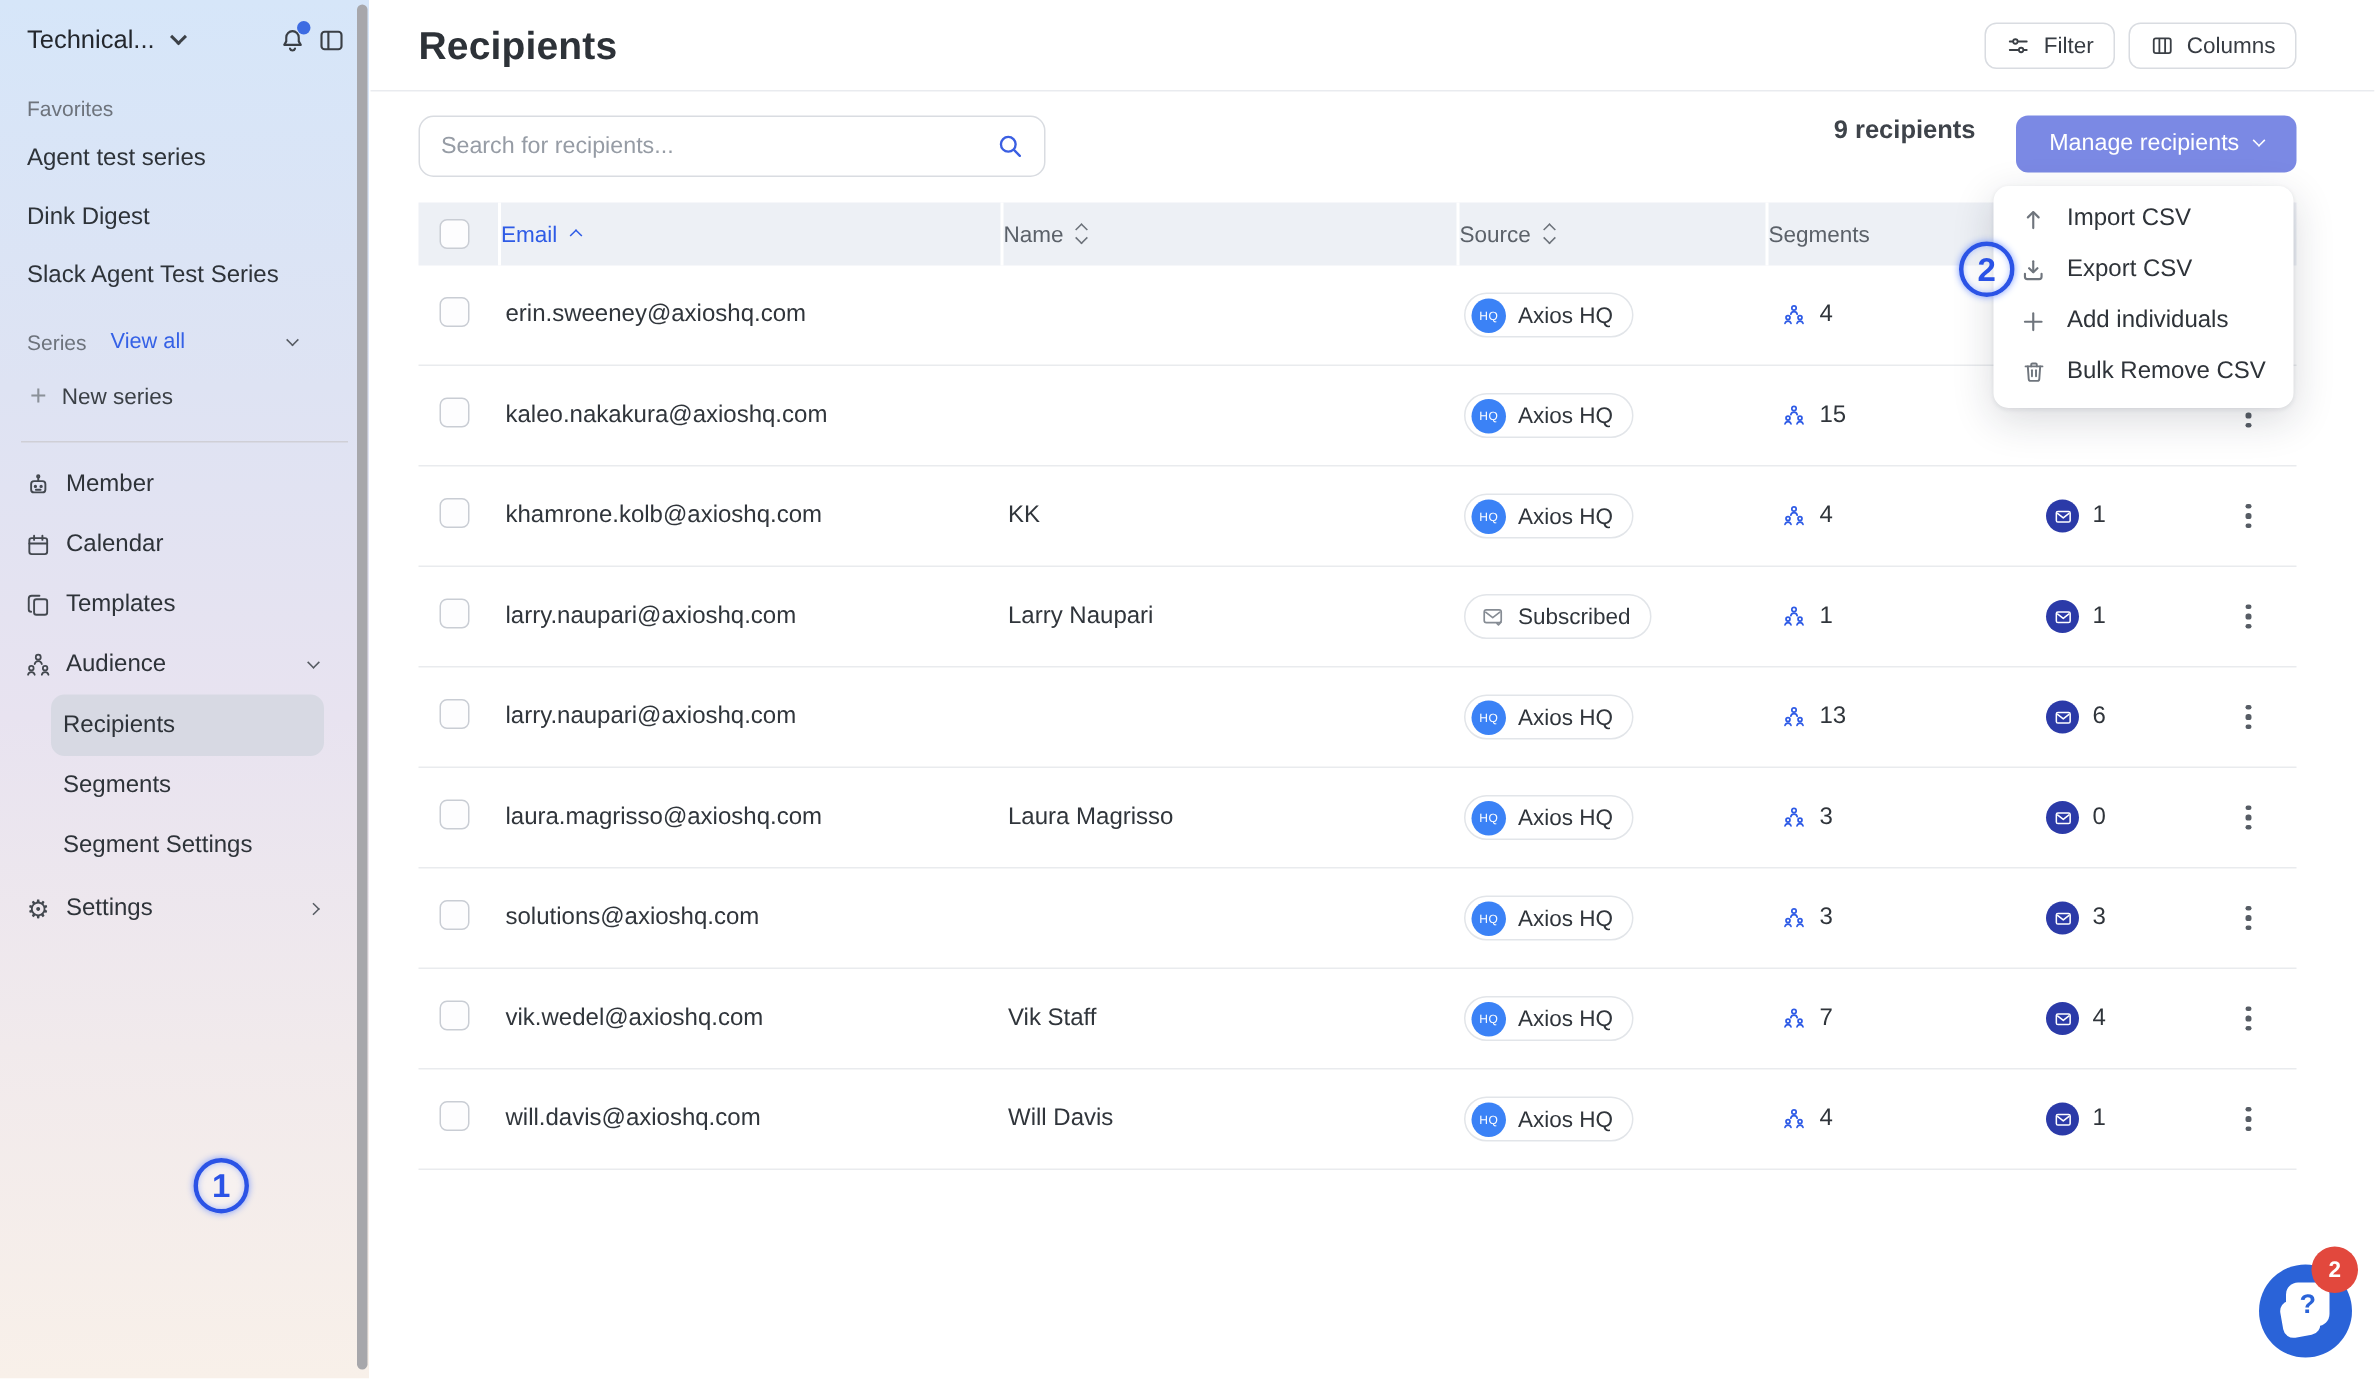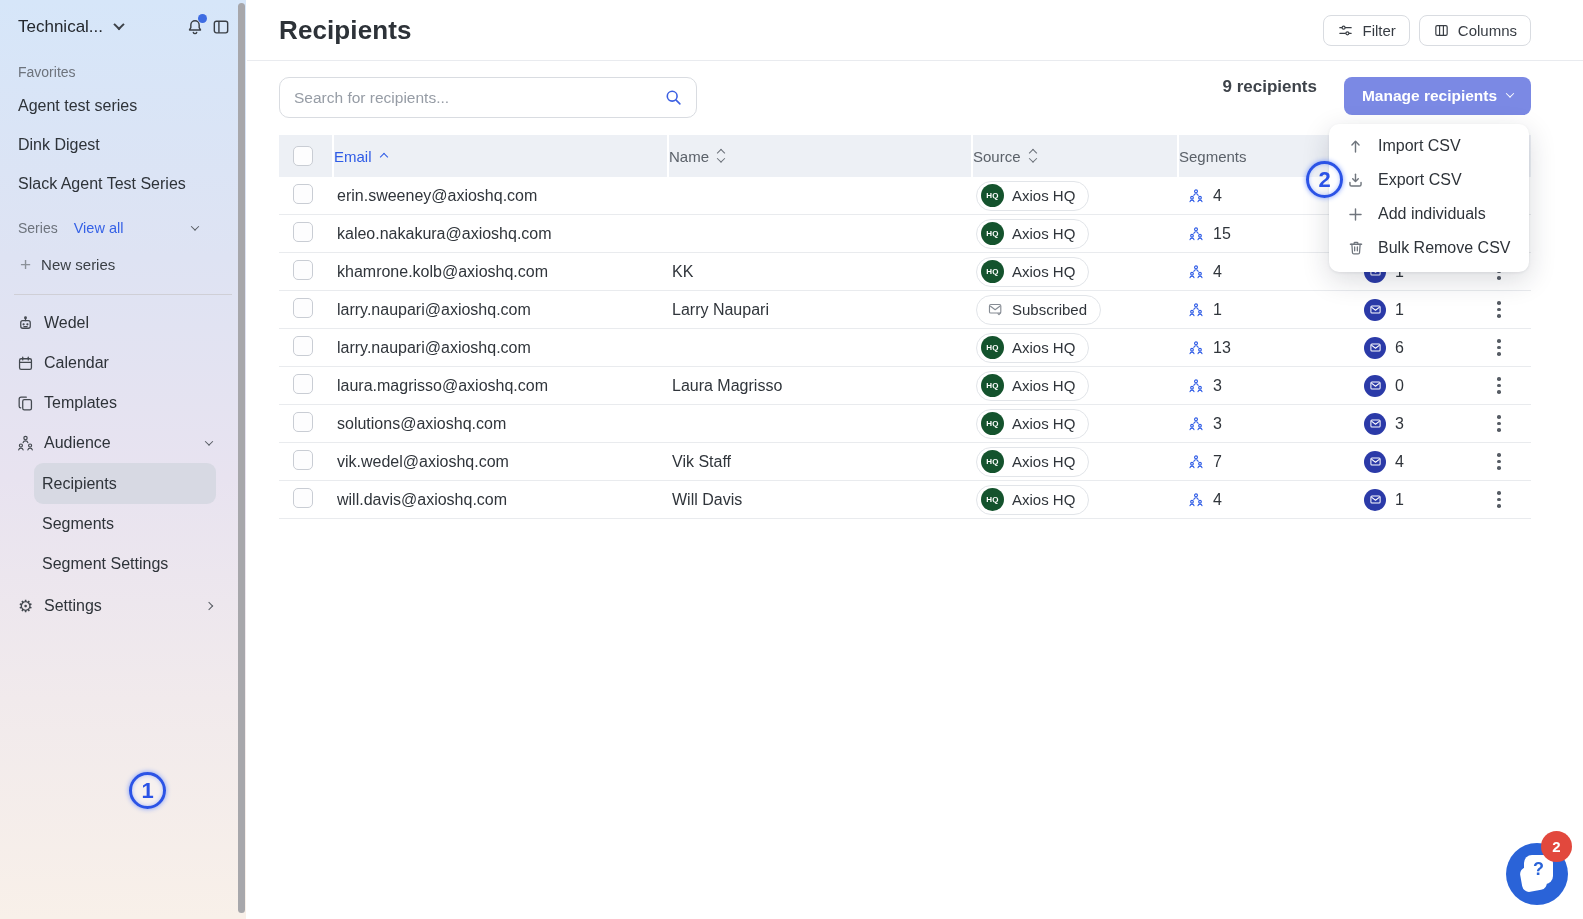--- a/index.html
+++ b/index.html
@@ -41,44 +41,44 @@
   .page-title { font-size:26px; font-weight:700; color:#2d3238; flex:1; letter-spacing:0.1px; }
   .hbtn { display:inline-flex; align-items:center; gap:8px; height:31px; padding:0 13px; border:1px solid #d9dce1; border-radius:8px; background:#fff; font-size:15px; color:#373c43; cursor:pointer; font-family:inherit; }
   .hbtn + .hbtn { margin-left:9px; }
   .toolbar { display:flex; margin:16px 52px 0 32px; }
   .search-wrap { position:relative; width:418px; }
   .search-input { width:418px; height:41px; border:1px solid #d9dce1; border-radius:10px; padding:0 44px 0 14px; font-size:15.5px; color:#3a3f46; font-family:inherit; outline:none; background:#fff; }
   .search-input::placeholder { color:#969ca5; }
   .search-icon { position:absolute; right:13px; top:10px; }
   .toolbar .spacer { flex:1; }
   .count-label { font-size:17px; font-weight:700; color:#3e434a; margin-right:27px; }
-  .manage-btn { width:187px; height:38px; border:none; border-radius:8px; background:#7b89e4; color:#fff; font-size:15.5px; font-weight:700; display:inline-flex; align-items:center; justify-content:center; gap:10px; cursor:pointer; font-family:inherit; }
+  .manage-btn { width:187px; height:38px; border:none; border-radius:8px; background:#7b89e4; color:#fff; font-size:15.5px; font-weight:400; display:inline-flex; align-items:center; justify-content:center; gap:10px; cursor:pointer; font-family:inherit; }
   .manage-btn .chev { border-color:#fff; margin-top:-3px; }
 
   
   .dropdown { position:absolute; left:1329px; top:124px; width:200px; height:148px; background:#fff; border-radius:10px;
     box-shadow:0 8px 28px rgba(25,30,50,0.16), 0 1px 3px rgba(25,30,50,0.08); z-index:50; padding-top:5px; }
   .menu-item { display:flex; align-items:center; gap:13px; height:34px; padding-left:17px; font-size:16px; color:#2e3339; cursor:pointer; }
   .menu-item .micon { width:19px; height:19px; display:flex; align-items:center; justify-content:center; color:#6f757d; }
 
   
   .table { margin:17px 52px 0 32px; width:1252px; }
   .thead { display:grid; grid-template-columns:55px 335px 304px 206px 176px 115px 1fr; height:42px; background:#edf0f5; align-items:center; font-size:15px; color:#5b6169; }
   .th { height:100%; display:flex; align-items:center; border-right:2px solid #fff; }
   .th:last-child { border-right:none; }
   .th.email { color:#2e5be6; }
   .th .sort-up { border-color:#2e5be6; margin-left:9px; margin-top:2px; }
   .sort-diamond { display:inline-flex; flex-direction:column; gap:1px; margin-left:9px; }
   .sort-diamond .c { width:6px; height:6px; border-width:1.6px; border-color:#6a7078; }
-  .trow { display:grid; grid-template-columns:55px 335px 304px 206px 176px 115px 1fr; height:38px; align-items:center; border-bottom:1px solid #e9ebee; font-size:16px; color:#30353b; }
+  .trow { display:grid; grid-template-columns:55px 335px 304px 206px 176px 115px 1fr; height:67px; align-items:center; border-bottom:1px solid #e9ebee; font-size:16px; color:#30353b; }
   .cbx { width:20px; height:20px; border:1.5px solid #c9cdd4; border-radius:5px; background:#fdfdfe; margin-left:14px; display:inline-block; cursor:pointer; }
   .cell { padding-left:3px; display:flex; align-items:center; }
   .badge { display:inline-flex; align-items:center; gap:8px; height:30px; border:1px solid #e2e5e9; border-radius:16px; background:#fff; padding:0 13px 0 4px; font-size:15px; color:#30353b; }
   .badge.subscribed { padding-left:10px; }
-  .hq-circle { width:23px; height:23px; border-radius:50%; background:#14532d; color:#fff; font-size:8px; font-weight:700; display:flex; align-items:center; justify-content:center; letter-spacing:0.3px; }
+  .hq-circle { width:23px; height:23px; border-radius:50%; background:#3b82f6; color:#fff; font-size:8px; font-weight:400; display:flex; align-items:center; justify-content:center; letter-spacing:0.3px; }
   .seg-cell { gap:9px; padding-left:9px; color:#30353b; }
   .sends-cell { gap:9px; padding-left:9px; }
   .send-circle { width:22px; height:22px; border-radius:50%; background:#2b3aa8; display:flex; align-items:center; justify-content:center; }
   .kebab { display:flex; flex-direction:column; gap:3px; margin-left:20px; cursor:pointer; padding:4px; }
   .kebab i { width:3.5px; height:3.5px; border-radius:50%; background:#565c64; }
 
   
   .ann { position:absolute; width:37px; height:37px; border:3.5px solid #2b53e6; border-radius:50%; color:#2b53e6; font-size:22px; font-weight:700; display:flex; align-items:center; justify-content:center; z-index:70; box-shadow:0 0 5px rgba(110,145,255,0.9), inset 0 0 4px rgba(110,145,255,0.55); background:rgba(255,255,255,0.25); }
   .ann-1 { left:129px; top:772px; }
   .ann-2 { left:1306px; top:161px; }
@@ -135,21 +135,21 @@
       <span class="nicon">
         <svg width="19" height="19" viewBox="0 0 24 24" fill="none" stroke="currentColor" stroke-width="1.6" stroke-linecap="round">
           <rect x="6" y="8.5" width="12" height="9.5" rx="2.5"></rect>
             <line x1="12" y1="8.5" x2="12" y2="5.5"></line>
             <circle cx="12" cy="4.6" r="1"></circle>
           <circle cx="9.6" cy="13" r="0.6" fill="currentColor"></circle>
             <circle cx="14.4" cy="13" r="0.6" fill="currentColor"></circle>
             <path d="M10 15.8h4"></path>
         </svg>
       </span>
-      <span>Wedel</span>
+      <span>Member</span>
     </div>
     <div class="nav-item">
       <span class="nicon">
         <svg width="19" height="19" viewBox="0 0 24 24" fill="none" stroke="currentColor" stroke-width="1.6" stroke-linecap="round">
           <rect x="4.5" y="6" width="15" height="13.5" rx="2"></rect>
             <line x1="4.5" y1="10.5" x2="19.5" y2="10.5"></line>
             <line x1="8.5" y1="4" x2="8.5" y2="7.5"></line>
             <line x1="15.5" y1="4" x2="15.5" y2="7.5"></line>
         </svg>
       </span>

